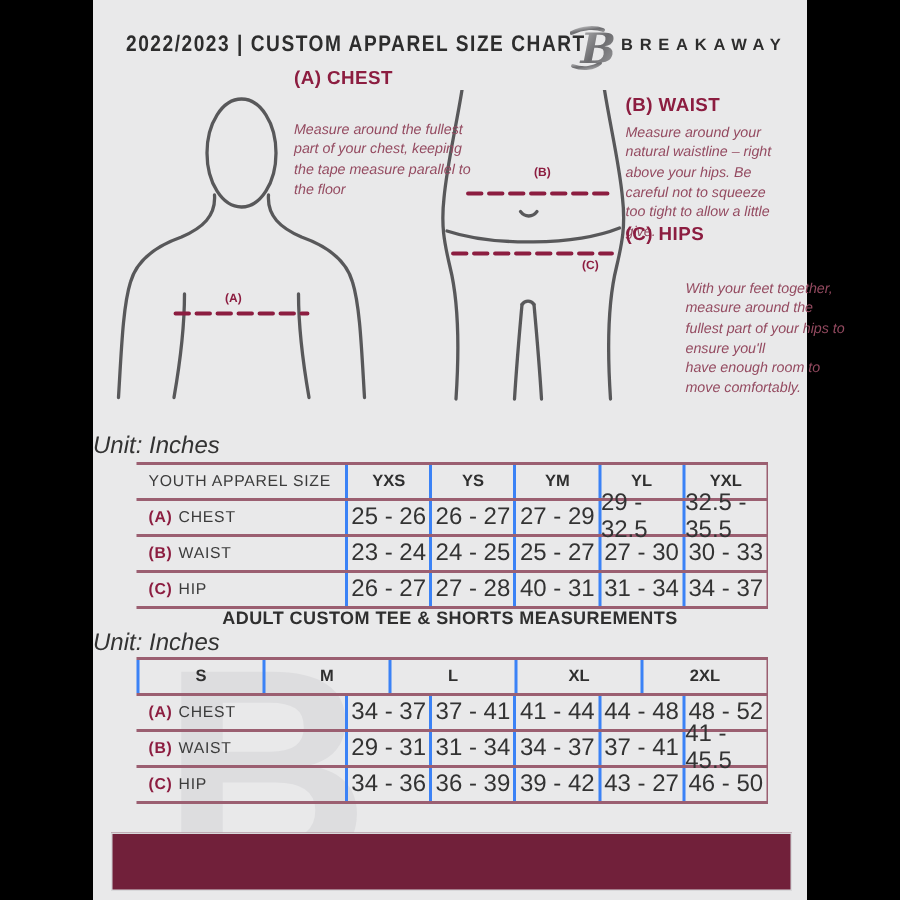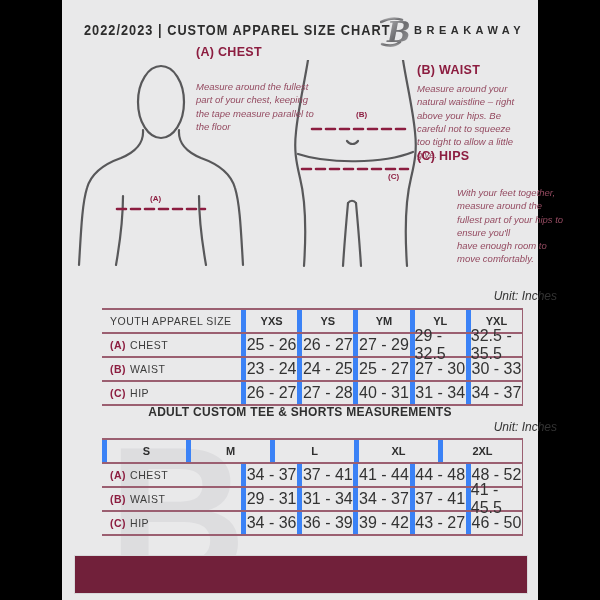--- a/index.html
+++ b/index.html
@@ -15,29 +15,29 @@
   .brand{left:352px;top:24px;font-size:11px;font-weight:bold;color:#2d2d2d;letter-spacing:4.5px;white-space:nowrap;}
 
   
   .guide-head{font-size:12.5px;font-weight:bold;color:#8c1d40;letter-spacing:.3px;white-space:nowrap;}
   .guide-body{font-size:9.5px;font-style:italic;color:#944a60;line-height:1.4;}
   .pre{white-space:pre-line;}
   .marker{font-size:8px;font-weight:bold;color:#8c1d40;}
 
   
   .sec-title{left:0;width:476px;text-align:center;font-size:12px;font-weight:bold;color:#2f2f2f;letter-spacing:.3px;}
-  .sec-unit{left:0;width:495px;text-align:right;font-size:12px;font-style:italic;color:#333;}
-
-  
-  .table{left:29px;width:421px;border-top:2px solid #9b5f71;margin-left:11px;}
+  .sec-unit{left:0;width:495px;text-align:left;font-size:16px;font-style:italic;color:#333;}
+
+  
+  .table{left:29px;width:421px;border-top:2px solid #9b5f71;}
   .t-row{display:flex;height:22px;align-items:center;border-bottom:2px solid #9b5f71;}
   .cell{font-size:16px;color:#333;height:100%;display:flex;align-items:center;justify-content:center;}
   .cell.c1{width:139px;justify-content:flex-start;padding-left:8px;box-sizing:border-box;
            font-size:10.5px;color:#3b3b3b;letter-spacing:.5px;}
-  .cell.v{flex:1;border-left:5px solid #3b82f6;}
+  .cell.v{flex:1;border-left:2px solid #3b82f6;}
   .cell.v:last-child{border-right:1px solid #9b5f71;}
   .cell.size{font-weight:bold;font-size:11px;color:#2f2f2f;}
   .key{color:#8c1d40;font-weight:bold;margin-right:4px;}
 
   .watermark{left:46px;top:418px;font-size:192px;line-height:1;font-weight:bold;
              color:#dddddf;z-index:0;font-family:"Liberation Sans",sans-serif;}
   .footer-bar{left:12px;top:555px;width:452px;height:37px;background:#71203a;border:1px solid #d8d8da;z-index:2;}
 
   svg{display:block;}
 </style>

